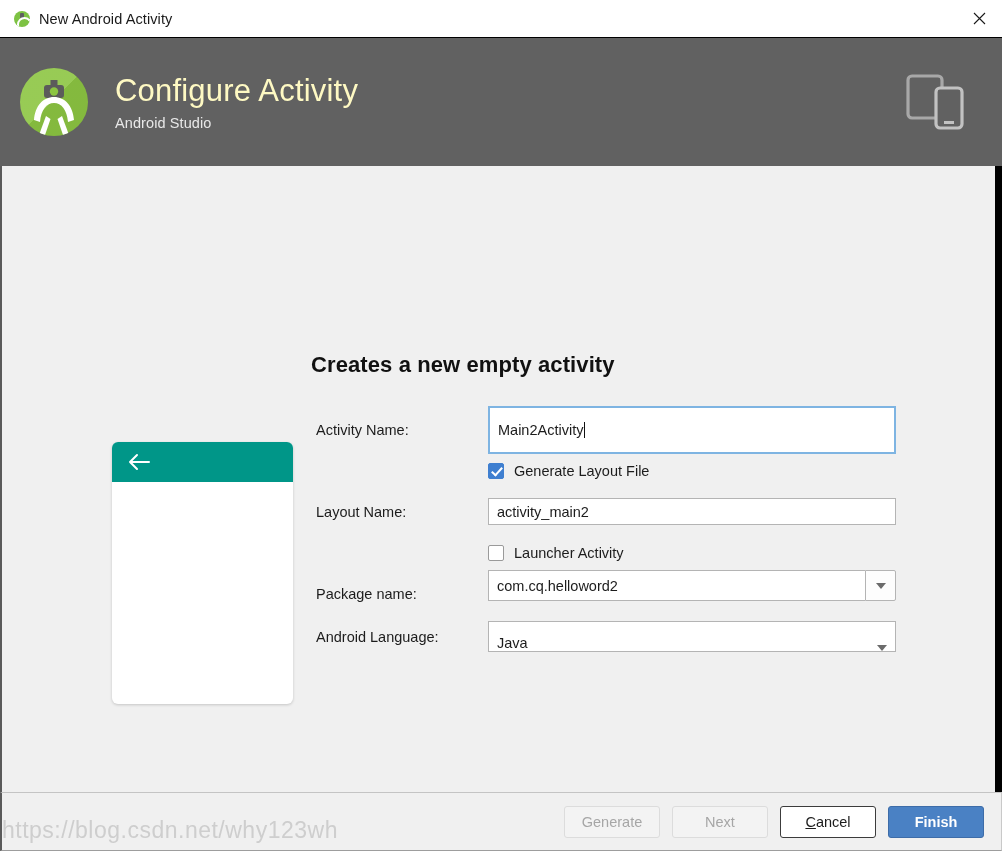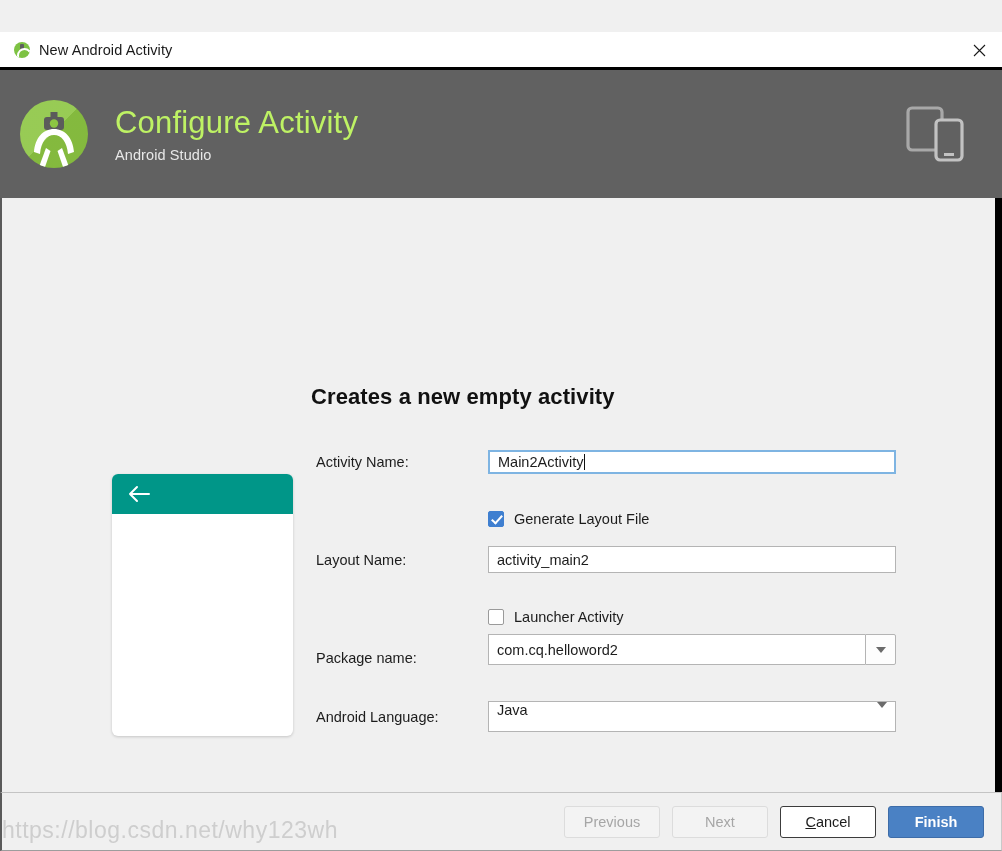--- a/index.html
+++ b/index.html
@@ -13,25 +13,24 @@
     position: relative;
     width: 1002px; height: 851px;
     background: #f0f0f0;
     display: flex; flex-direction: column;
   }
 
   
   .titlebar {
     height: 38px;
     background: #ffffff;
-    border-bottom: 3px solid #000000;
+    border-bottom: 1px solid #000000;
     display: flex; align-items: center;
     flex: 0 0 38px;
     position: relative;
-    margin-top: 32px;
   }
   .titlebar-icon {
     width: 16px; height: 16px;
     margin-left: 14px; margin-right: 9px;
     border-radius: 50%;
     background: #7dc243;
     position: relative; overflow: hidden;
     flex: 0 0 16px;
   }
   .titlebar-icon::before {
@@ -75,21 +74,21 @@
     position: relative; overflow: hidden;
     flex: 0 0 68px;
   }
   .as-logo .shade {
     position: absolute; left: 0; top: 0; width: 100%; height: 100%;
     background: linear-gradient(135deg, rgba(255,255,255,.10) 0%, rgba(255,255,255,.10) 48%, rgba(0,0,0,.06) 48%, rgba(0,0,0,.06) 100%);
   }
   .as-logo svg { position: absolute; left: 0; top: 0; }
   .header-text { margin-left: 27px; }
   .header-title {
-    font-size: 31px; color: #bef264; font-weight: 400;
+    font-size: 31px; color: #fef9c3; font-weight: 400;
     line-height: 1.15; letter-spacing: .2px;
   }
   .header-sub {
     font-size: 14.5px; color: #e8e8e8; margin-top: 7px;
     letter-spacing: .1px;
   }
   .device-icon {
     position: absolute; right: 32px; top: 50%;
     transform: translateY(-50%);
   }
@@ -123,37 +122,37 @@
   .preview-appbar {
     height: 40px; background: #009688;
     display: flex; align-items: center; padding-left: 16px;
   }
   .preview-appbar svg { display: block; }
 
   
   .form { position: absolute; left: 314px; top: 248px; width: 580px; }
   .form-row {
     display: flex; align-items: center;
-    height: 31px; margin-bottom: 16px;
+    height: 31px; margin-bottom: 0;
   }
   .form-label {
     width: 172px; flex: 0 0 172px;
     font-size: 14.5px; color: #1c1c1c;
   }
   .field {
     flex: 1 1 auto; height: 27px;
     background: #ffffff;
     border: 1px solid #b4b4b4;
     font-size: 14.5px; color: #1c1c1c;
     display: flex; align-items: center;
     padding: 0 8px;
   }
   .field.focused {
     border: 2px solid #7eb4e2;
-    height: 24px;
+    height: 48px;
   }
   .caret {
     display: inline-block; width: 1px; height: 16px;
     background: #111; margin-left: 1px;
   }
   .combo-wrap {
     flex: 1 1 auto; display: flex; height: 47px;
   }
   .combo-input {
     flex: 1 1 auto; height: 31px;
@@ -167,21 +166,21 @@
     background: #fdfdfd;
     border: 1px solid #b4b4b4;
     border-radius: 0 2px 2px 0;
     display: flex; align-items: center; justify-content: center;
     cursor: pointer;
   }
   .select {
     flex: 1 1 auto; height: 31px;
     background: #ffffff; border: 1px solid #b4b4b4;
     font-size: 14.5px; color: #1c1c1c;
-    display: flex; align-items: flex-start; justify-content: space-between;
+    display: flex; align-items: flex-end; justify-content: space-between;
     padding: 0 8px; cursor: pointer;
   }
   .arrow-down {
     width: 0; height: 0;
     border-left: 5px solid transparent;
     border-right: 5px solid transparent;
     border-top: 6px solid #6b6b6b;
   }
   .check-row {
     display: flex; align-items: center;
@@ -352,21 +351,21 @@
             <span class="arrow-down"></span>
           </div>
         </div>
 
       </div>
 
     </div>
   </div>
 
   <div class="footer">
-    <div class="btn disabled">Previous</div>
+    <div class="btn disabled">Generate</div>
     <div class="btn disabled">Next</div>
     <div class="btn cancel-btn">
       <span class="mn">C</span>
         <span>ancel</span>
     </div>
     <div class="btn default-btn">Finish</div>
     <div class="watermark">https://blog.csdn.net/why123wh</div>
   </div>
 
 </div>

